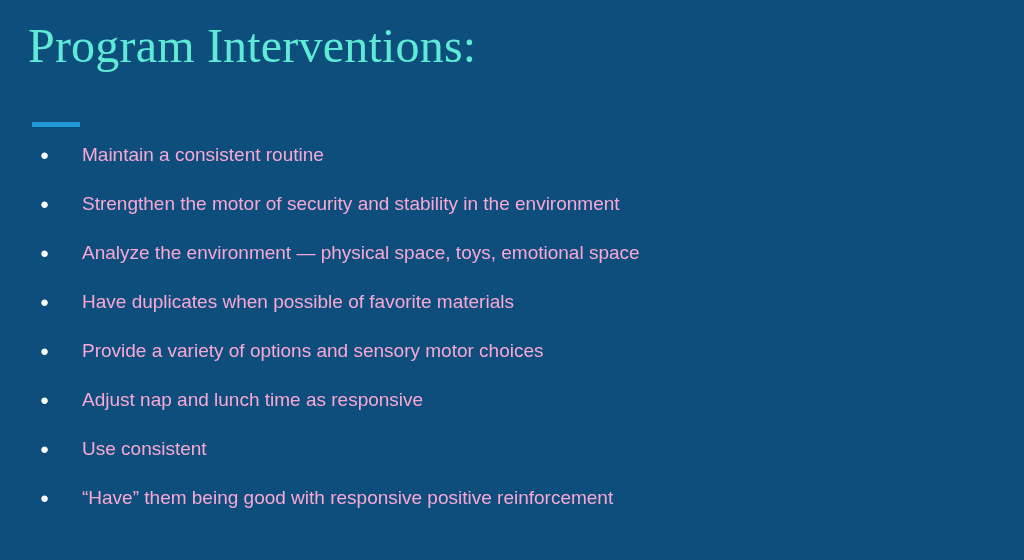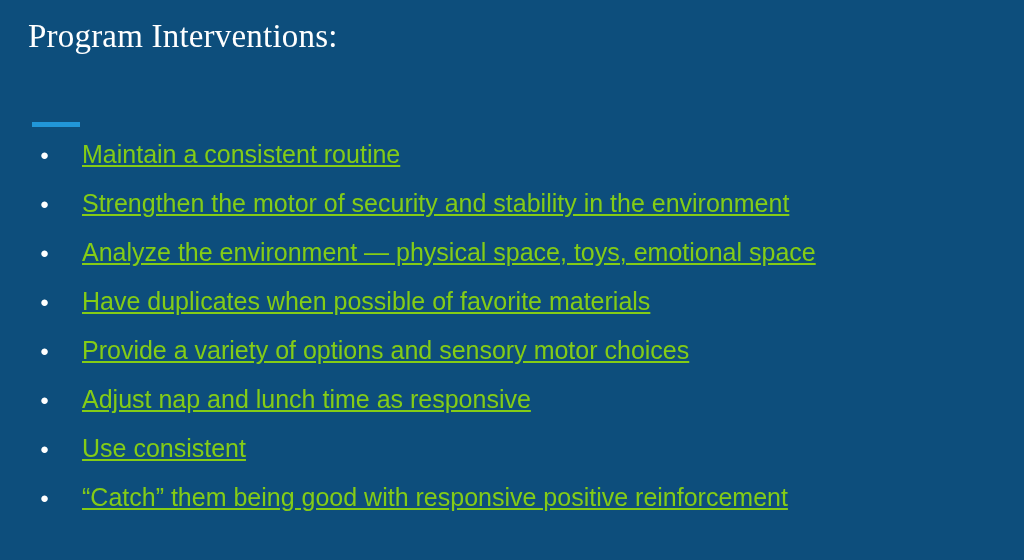--- a/index.html
+++ b/index.html
@@ -18,23 +18,23 @@
     width: 1024px;
     height: 560px;
     background: #0d4e7c;
     box-sizing: border-box;
   }
   .slide-title {
     position: absolute;
     left: 28px;
     top: 18px;
     font-family: "Liberation Serif", serif;
-    font-size: 33px;
+    font-size: 48px;
     font-weight: normal;
-    color: #ffffff;
+    color: #5eead4;
     letter-spacing: 0.2px;
     line-height: 1.15;
     margin: 0;
     white-space: nowrap;
   }
   .accent-rule {
     position: absolute;
     left: 32px;
     top: 122px;
     width: 48px;
@@ -61,25 +61,24 @@
     width: 54px;
     text-align: left;
     padding-left: 12px;
     box-sizing: border-box;
     color: #ffffff;
     font-size: 15px;
     line-height: 49px;
   }
   .bullet-text {
     flex: 1 1 auto;
-    color: #84cc16;
-    font-size: 25px;
+    color: #f9a8d4;
+    font-size: 19px;
     line-height: 49px;
     white-space: nowrap;
-    text-decoration: underline;
   }
 </style>
 </head>
 <body>
 
 <div class="slide">
 
   <h1 class="slide-title">Program Interventions:</h1>
 
   <div class="accent-rule"></div>
@@ -108,17 +107,17 @@
     <li class="bullet-item">
       <span class="bullet-dot">●</span>
       <span class="bullet-text">Adjust nap and lunch time as responsive</span>
     </li>
     <li class="bullet-item">
       <span class="bullet-dot">●</span>
       <span class="bullet-text">Use consistent</span>
     </li>
     <li class="bullet-item">
       <span class="bullet-dot">●</span>
-      <span class="bullet-text">“Catch” them being good with responsive positive reinforcement</span>
+      <span class="bullet-text">“Have” them being good with responsive positive reinforcement</span>
     </li>
   </ul>
 
 </div>
 
 </body></html>

